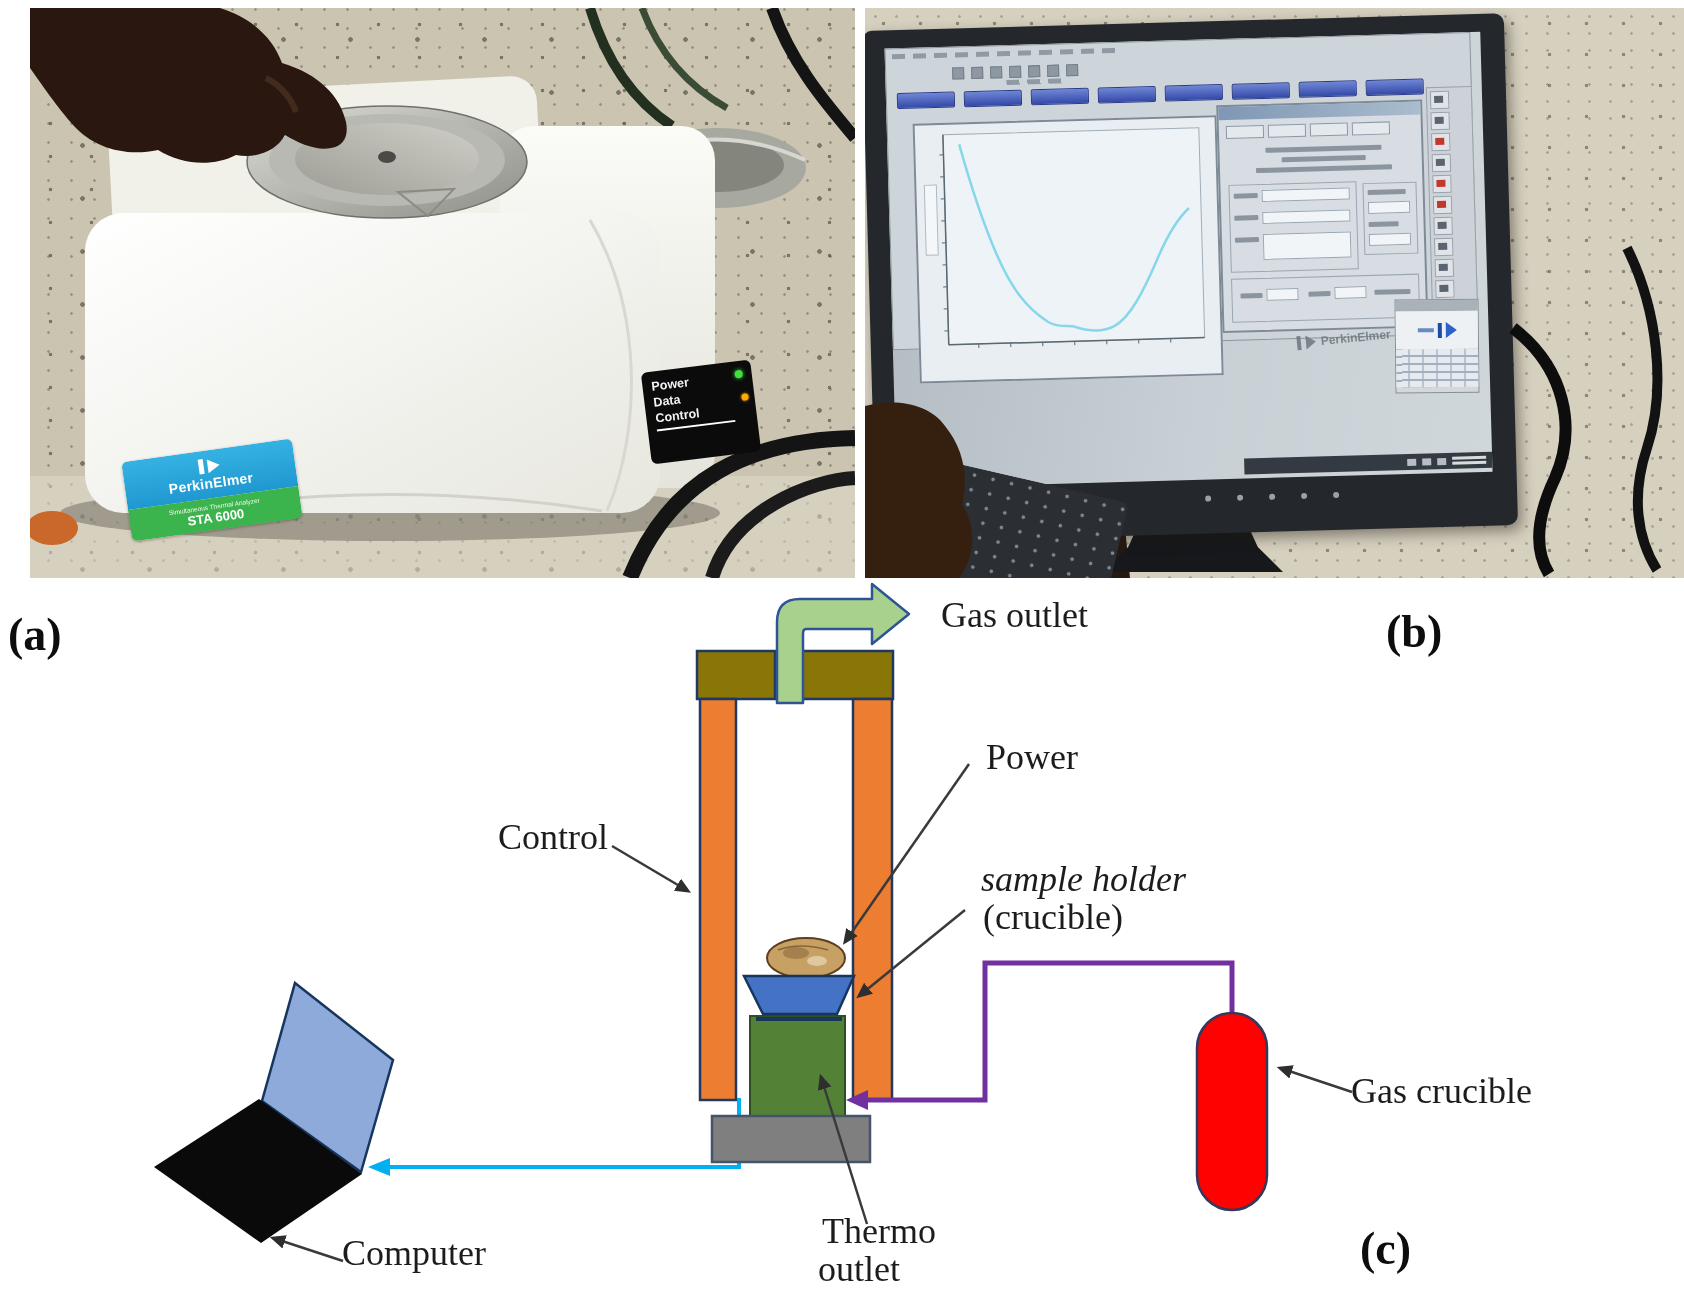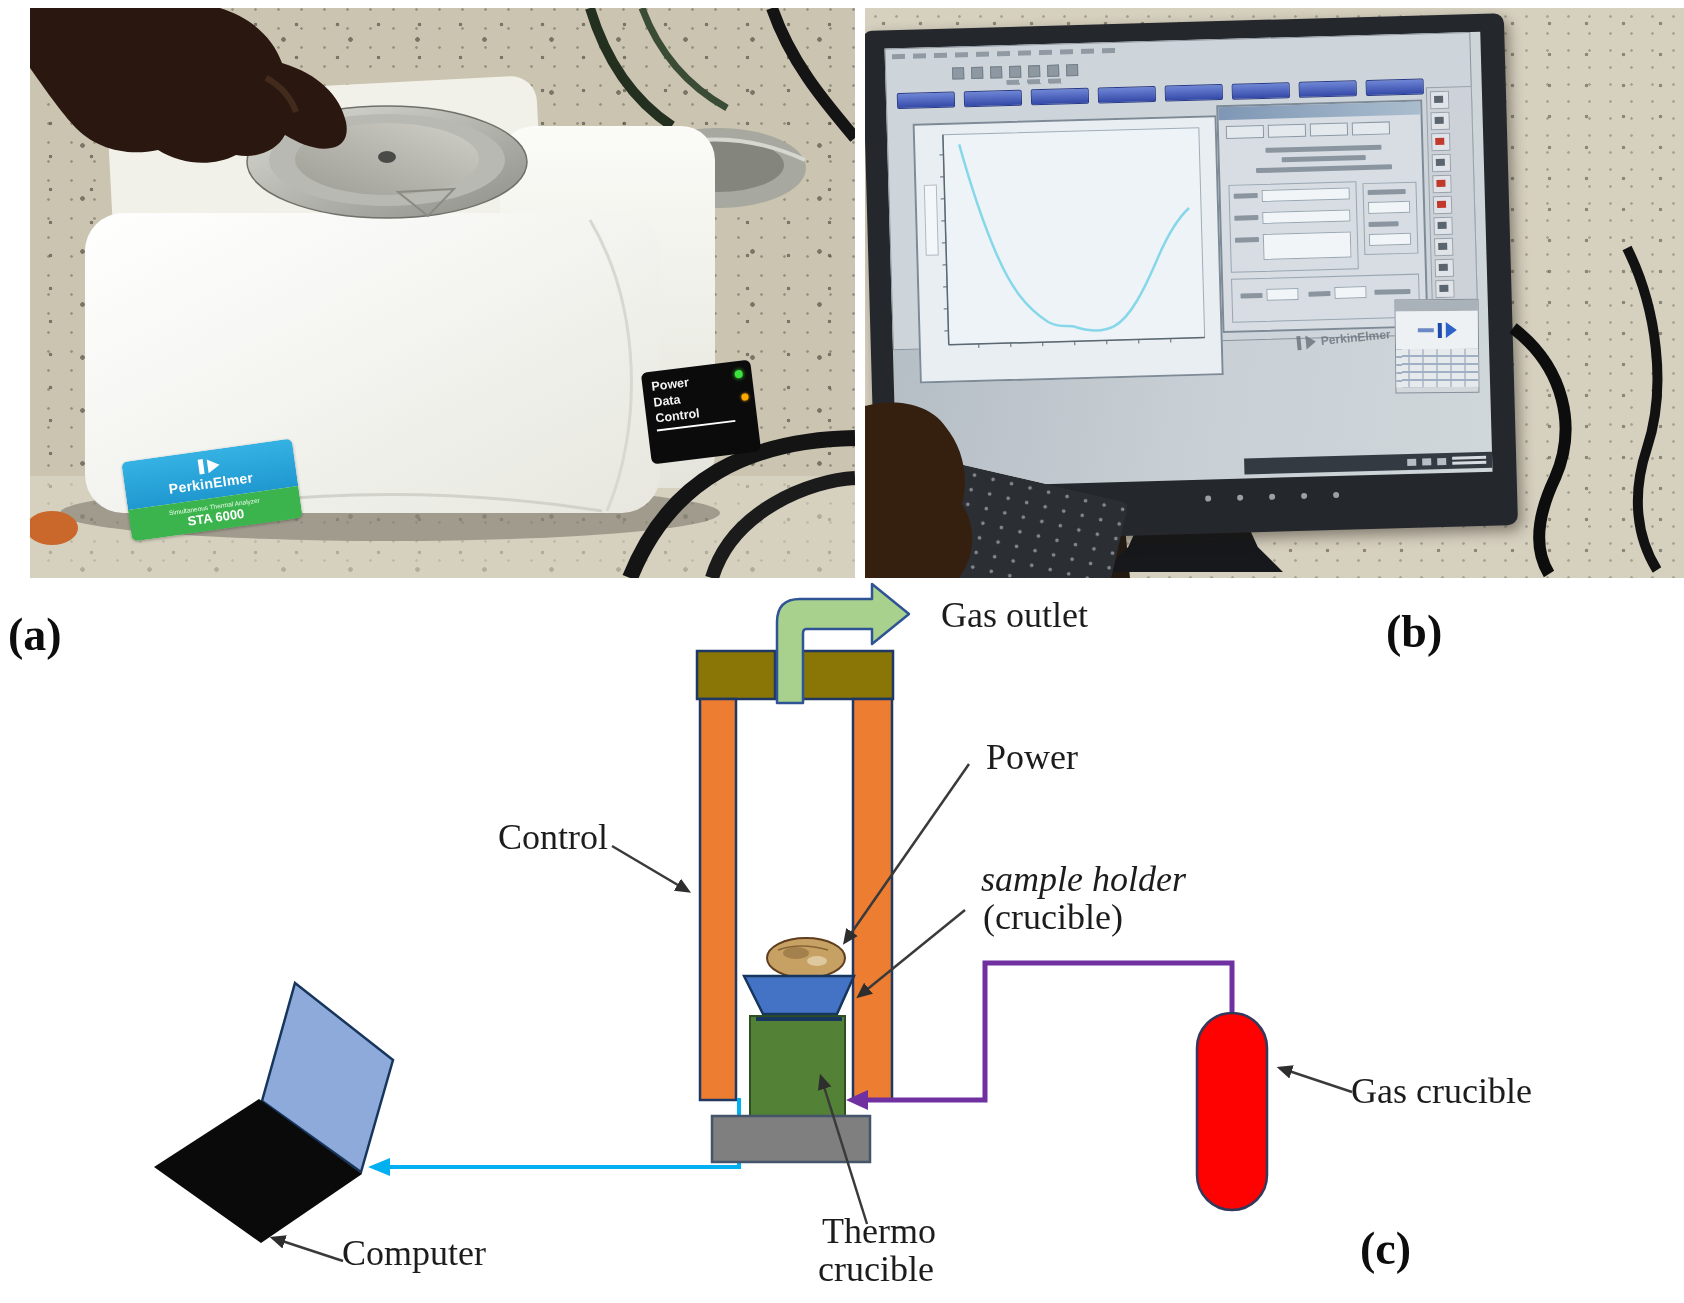--- a/index.html
+++ b/index.html
@@ -433,15 +433,15 @@
   </svg>
 
   <div class="dlabel" style="left:941px;top:596px;">Gas outlet</div>
   <div class="dlabel" style="left:498px;top:818px;">Control</div>
   <div class="dlabel" style="left:986px;top:738px;">Power</div>
   <div class="dlabel" style="left:981px;top:860px;font-style:italic;">sample holder</div>
   <div class="dlabel" style="left:983px;top:898px;">(crucible)</div>
   <div class="dlabel" style="left:1351px;top:1072px;">Gas crucible</div>
   <div class="dlabel" style="left:342px;top:1234px;">Computer</div>
   <div class="dlabel" style="left:822px;top:1212px;font-family:Liberation Serif, serif;">Thermo</div>
-  <div class="dlabel" style="left:818px;top:1250px;">crucible</div>
+  <div class="dlabel" style="left:818px;top:1250px;">outlet</div>
 
 </div>
 
 </body></html>

